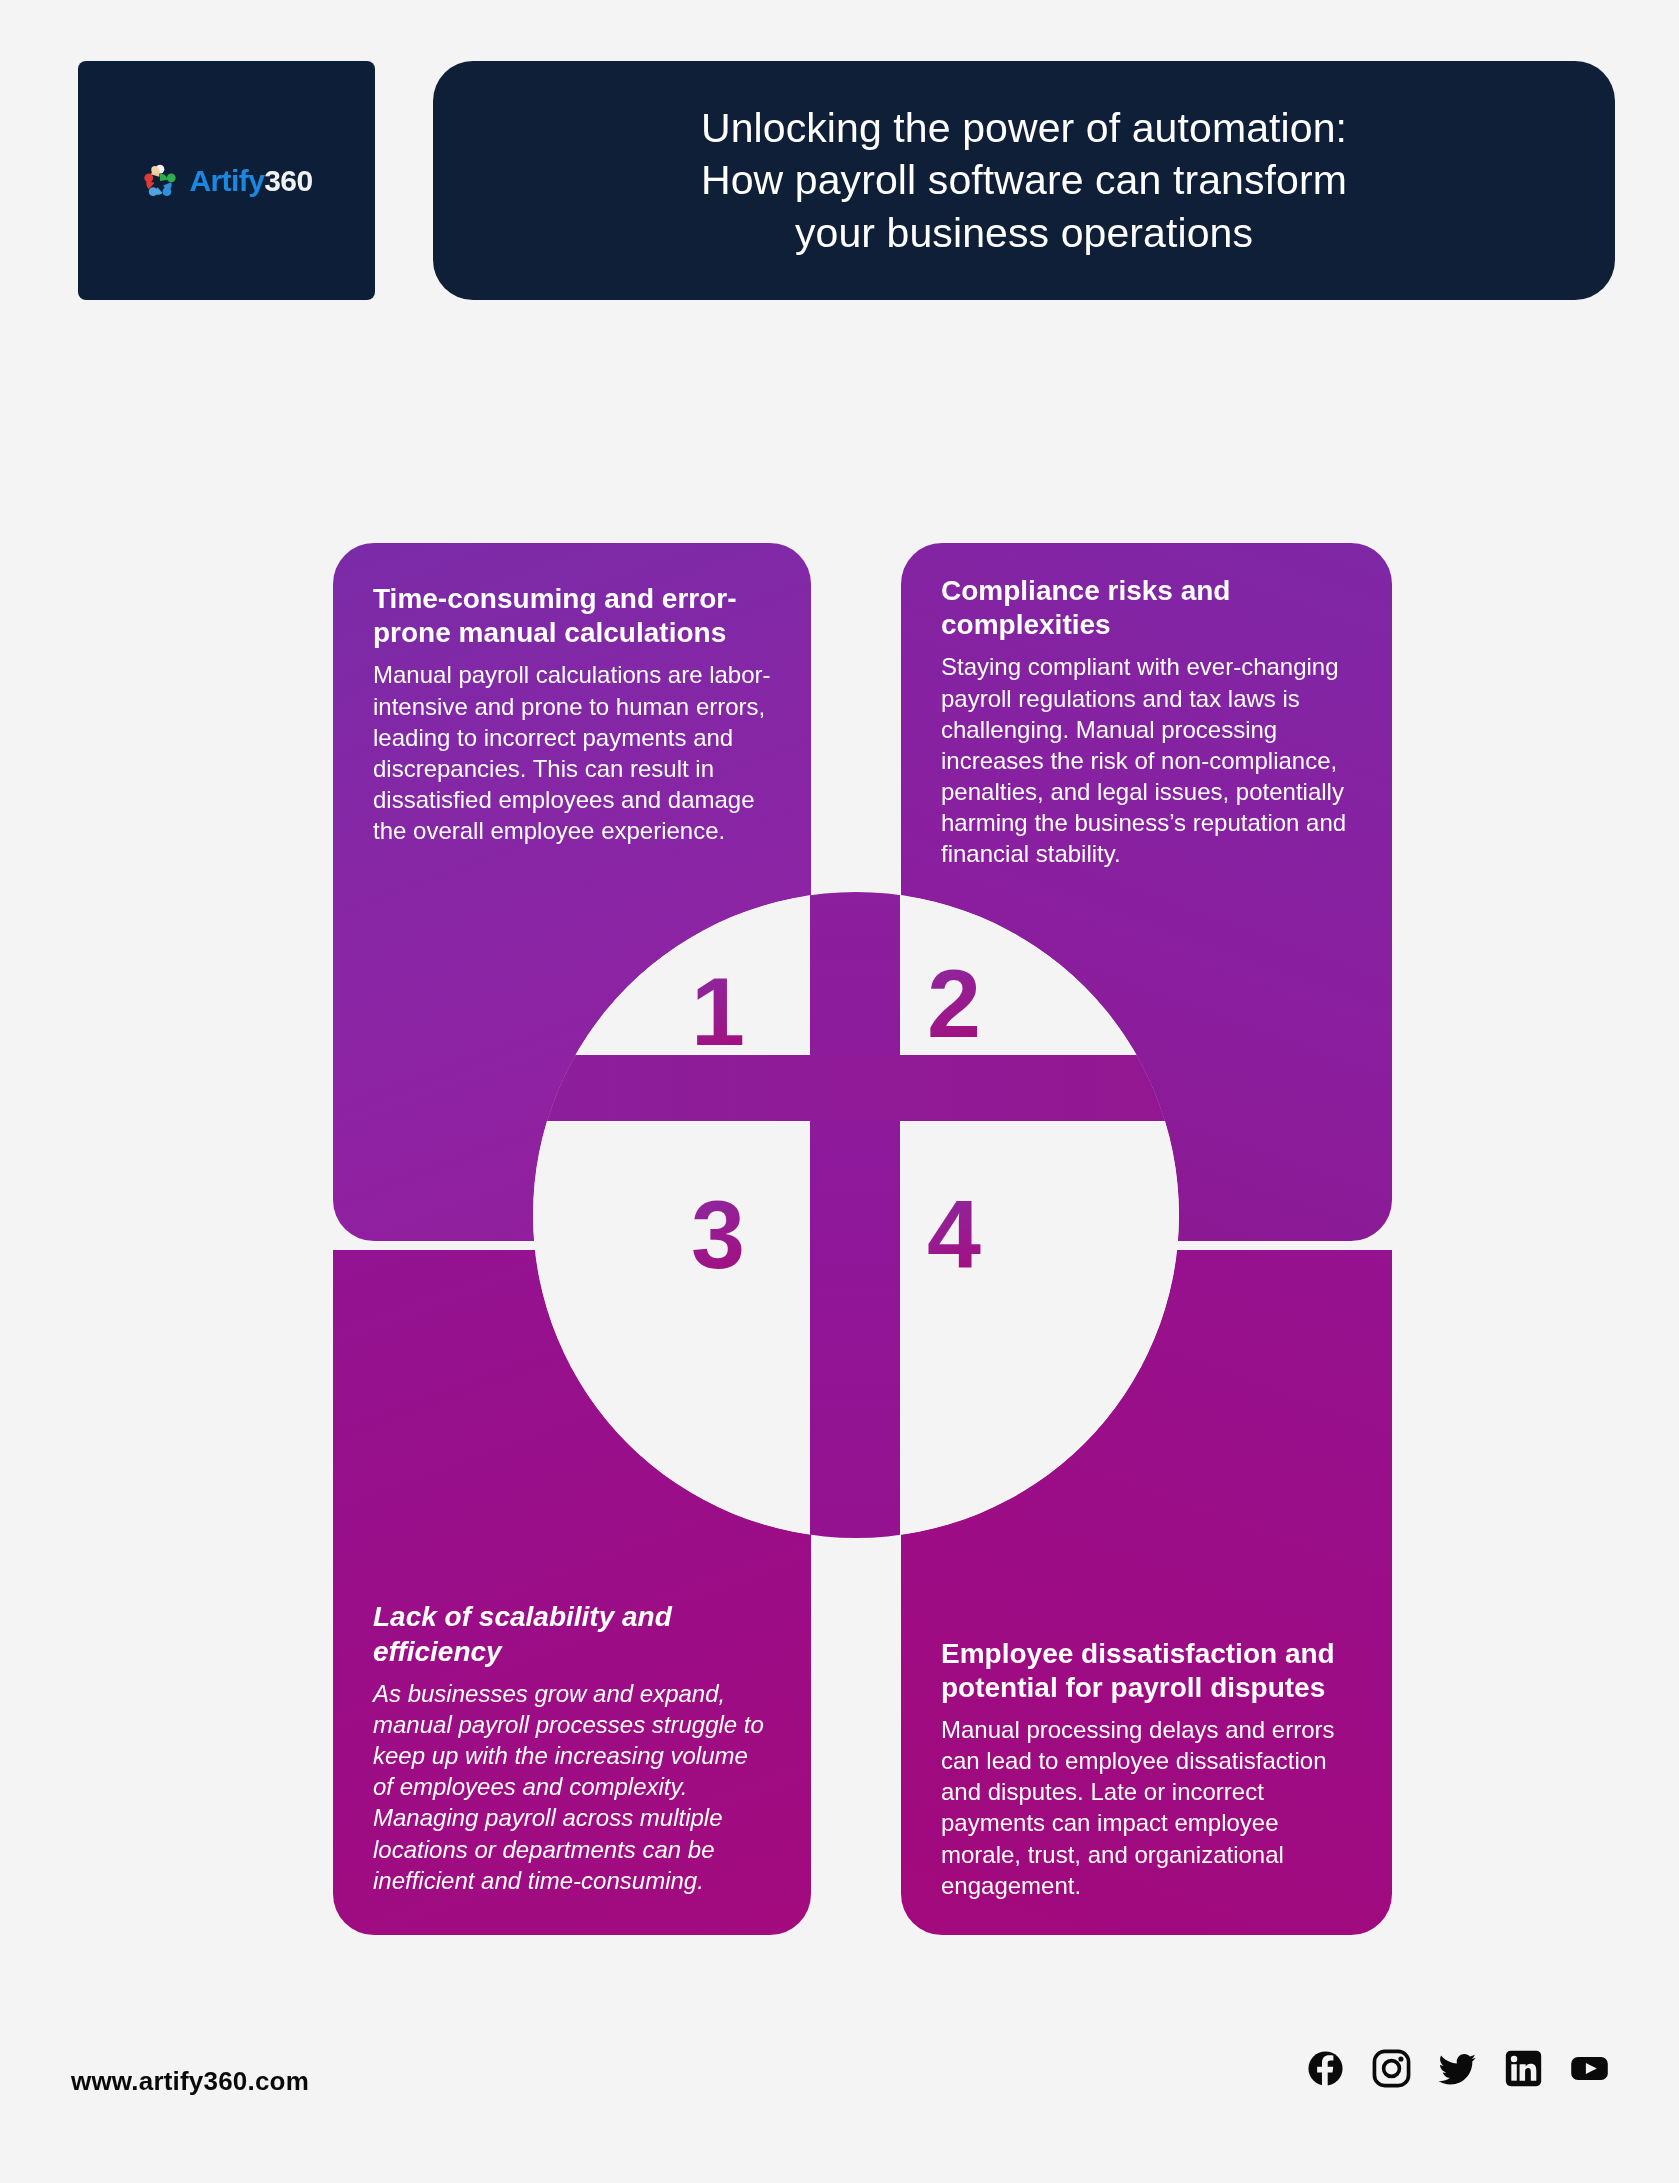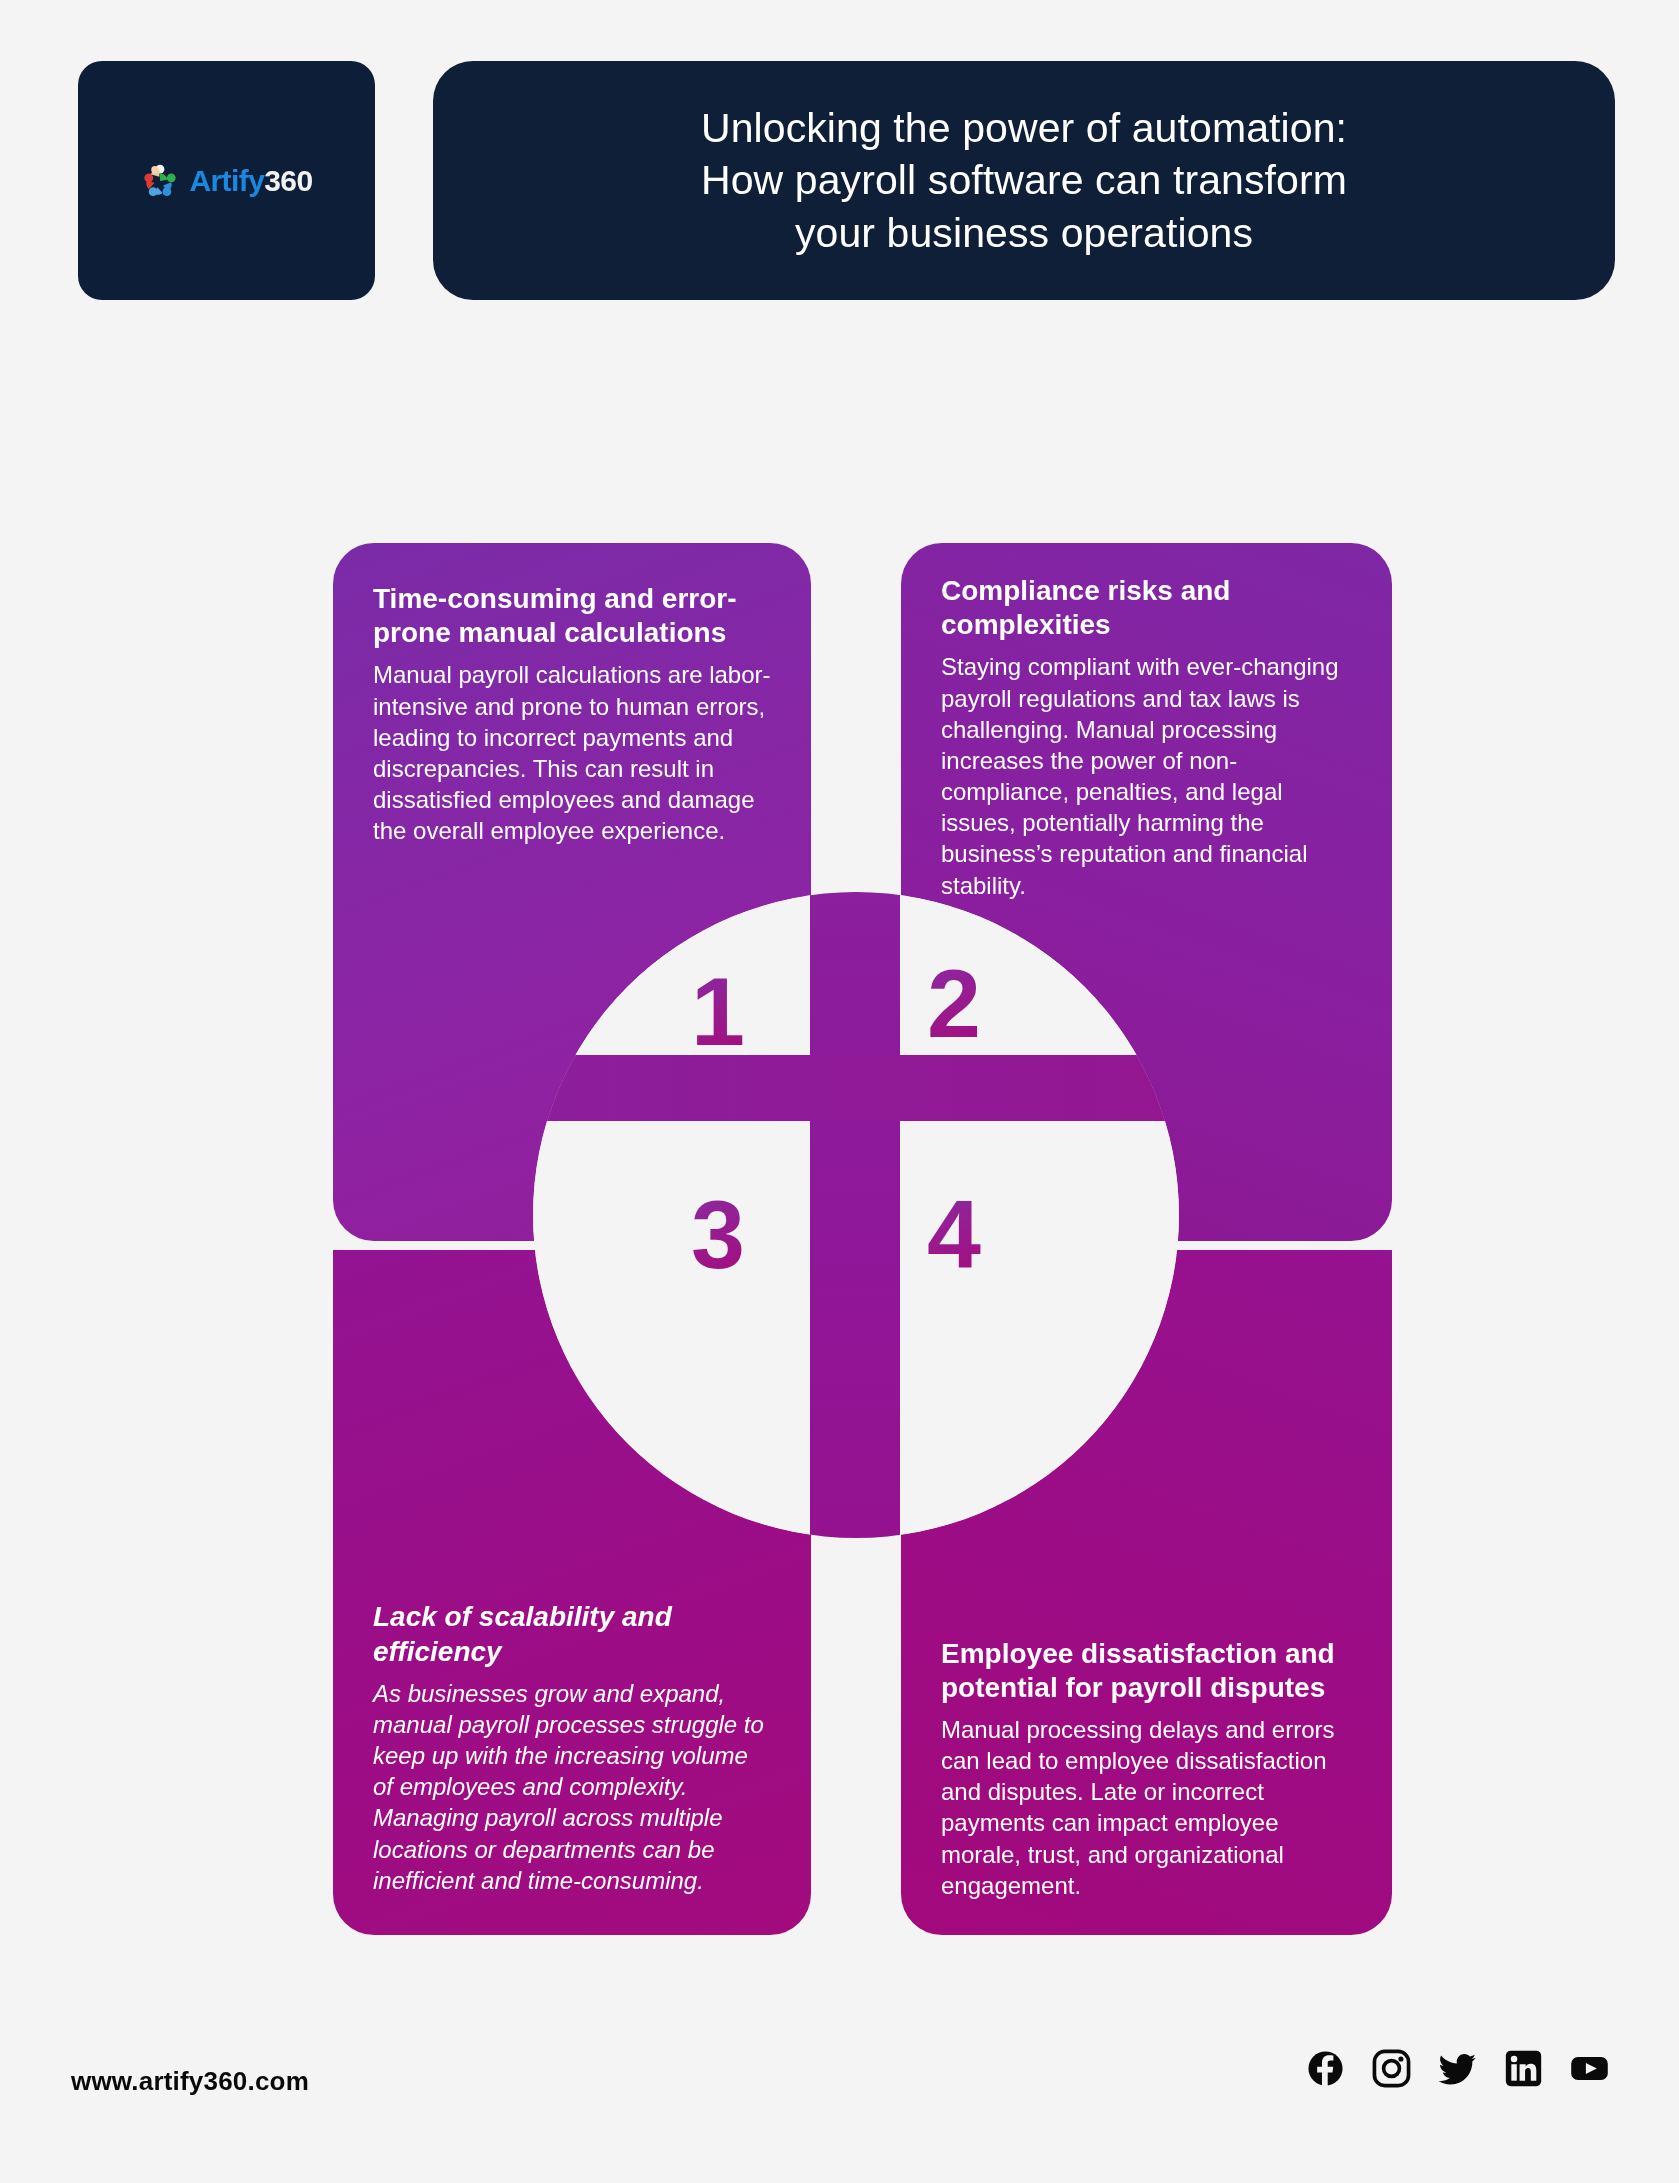--- a/index.html
+++ b/index.html
@@ -10,21 +10,21 @@
     position:relative;
     overflow:hidden;
   }
 
   
   .header{
     position:absolute;left:0;top:0;width:1680px;height:310px;
   }
   .logo-card{
     position:absolute;left:78px;top:61px;width:297px;height:239px;
-    background:#0d1f38;border-radius:24px;
+    background:#0d1f38;border-radius:8px;
     display:flex;align-items:center;justify-content:center;
   }
   .logo-wrap{display:flex;align-items:center;gap:9px;}
   .logo-mark{width:40px;height:40px;position:relative;flex:0 0 auto;}
   .logo-text{font-size:30px;font-weight:bold;letter-spacing:-0.6px;line-height:1;}
   .logo-artify{color:#1a88e0;}
   .logo-360{color:#f2f2f2;}
 
   .title-card{
     position:absolute;left:433px;top:61px;width:1182px;height:239px;
@@ -176,21 +176,21 @@
 
 <div class="diagram">
 
   <div class="card" id="card1">
     <h3>Time-consuming and error-prone manual calculations</h3>
     <p>Manual payroll calculations are labor-intensive and prone to human errors, leading to incorrect payments and discrepancies. This can result in dissatisfied employees and damage the overall employee experience.</p>
   </div>
 
   <div class="card" id="card2">
     <h3>Compliance risks and complexities</h3>
-    <p>Staying compliant with ever-changing payroll regulations and tax laws is challenging. Manual processing increases the power of non-compliance, penalties, and legal issues, potentially harming the business’s reputation and financial stability.</p>
+    <p>Staying compliant with ever-changing payroll regulations and tax laws is challenging. Manual processing increases the risk of non-compliance, penalties, and legal issues, potentially harming the business’s reputation and financial stability.</p>
   </div>
 
   <div class="card" id="card3">
     <h3>Lack of scalability and efficiency</h3>
     <p>As businesses grow and expand, manual payroll processes struggle to keep up with the increasing volume of employees and complexity. Managing payroll across multiple locations or departments can be inefficient and time-consuming.</p>
   </div>
 
   <div class="card" id="card4">
     <h3>Employee dissatisfaction and potential for payroll disputes</h3>
     <p>Manual processing delays and errors can lead to employee dissatisfaction and disputes. Late or incorrect payments can impact employee morale, trust, and organizational engagement.</p>

